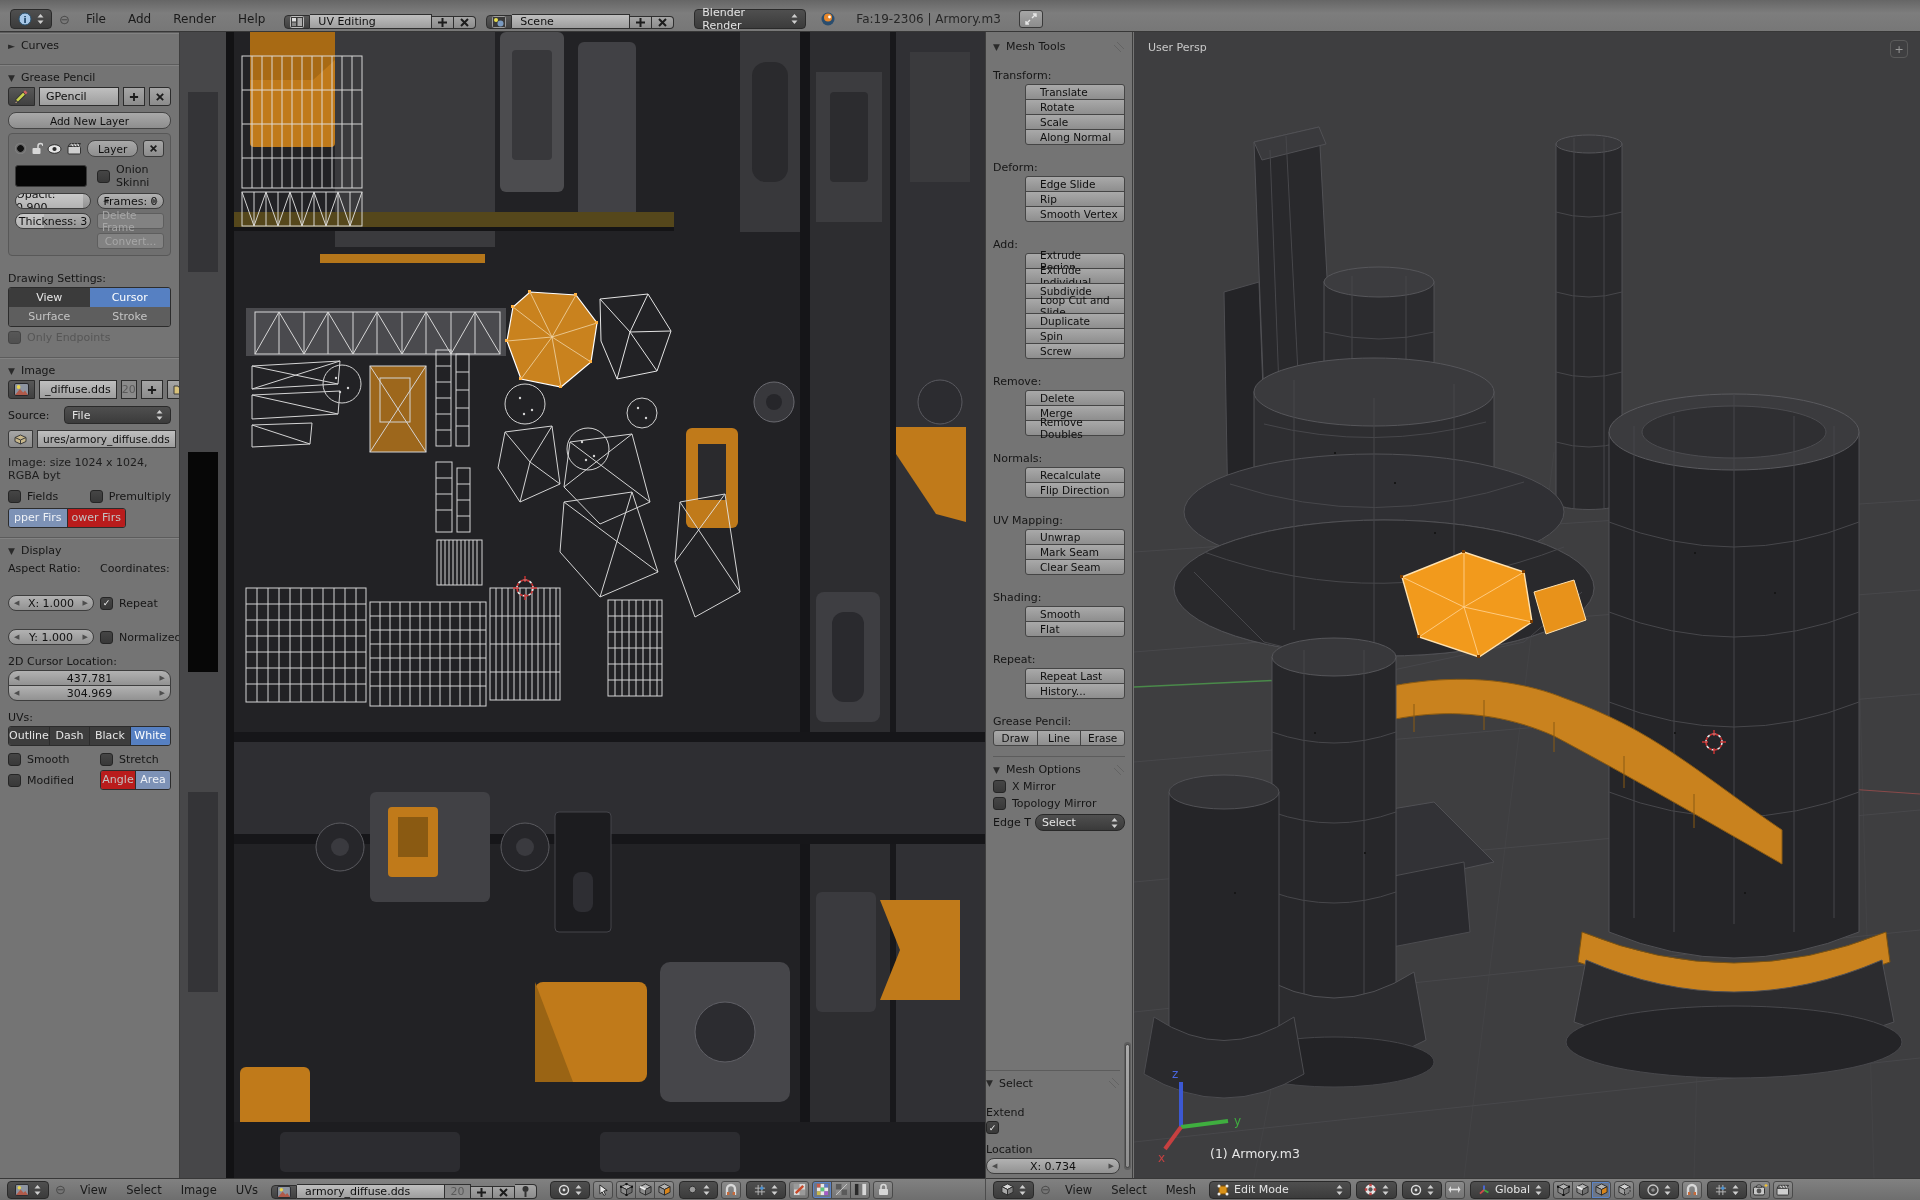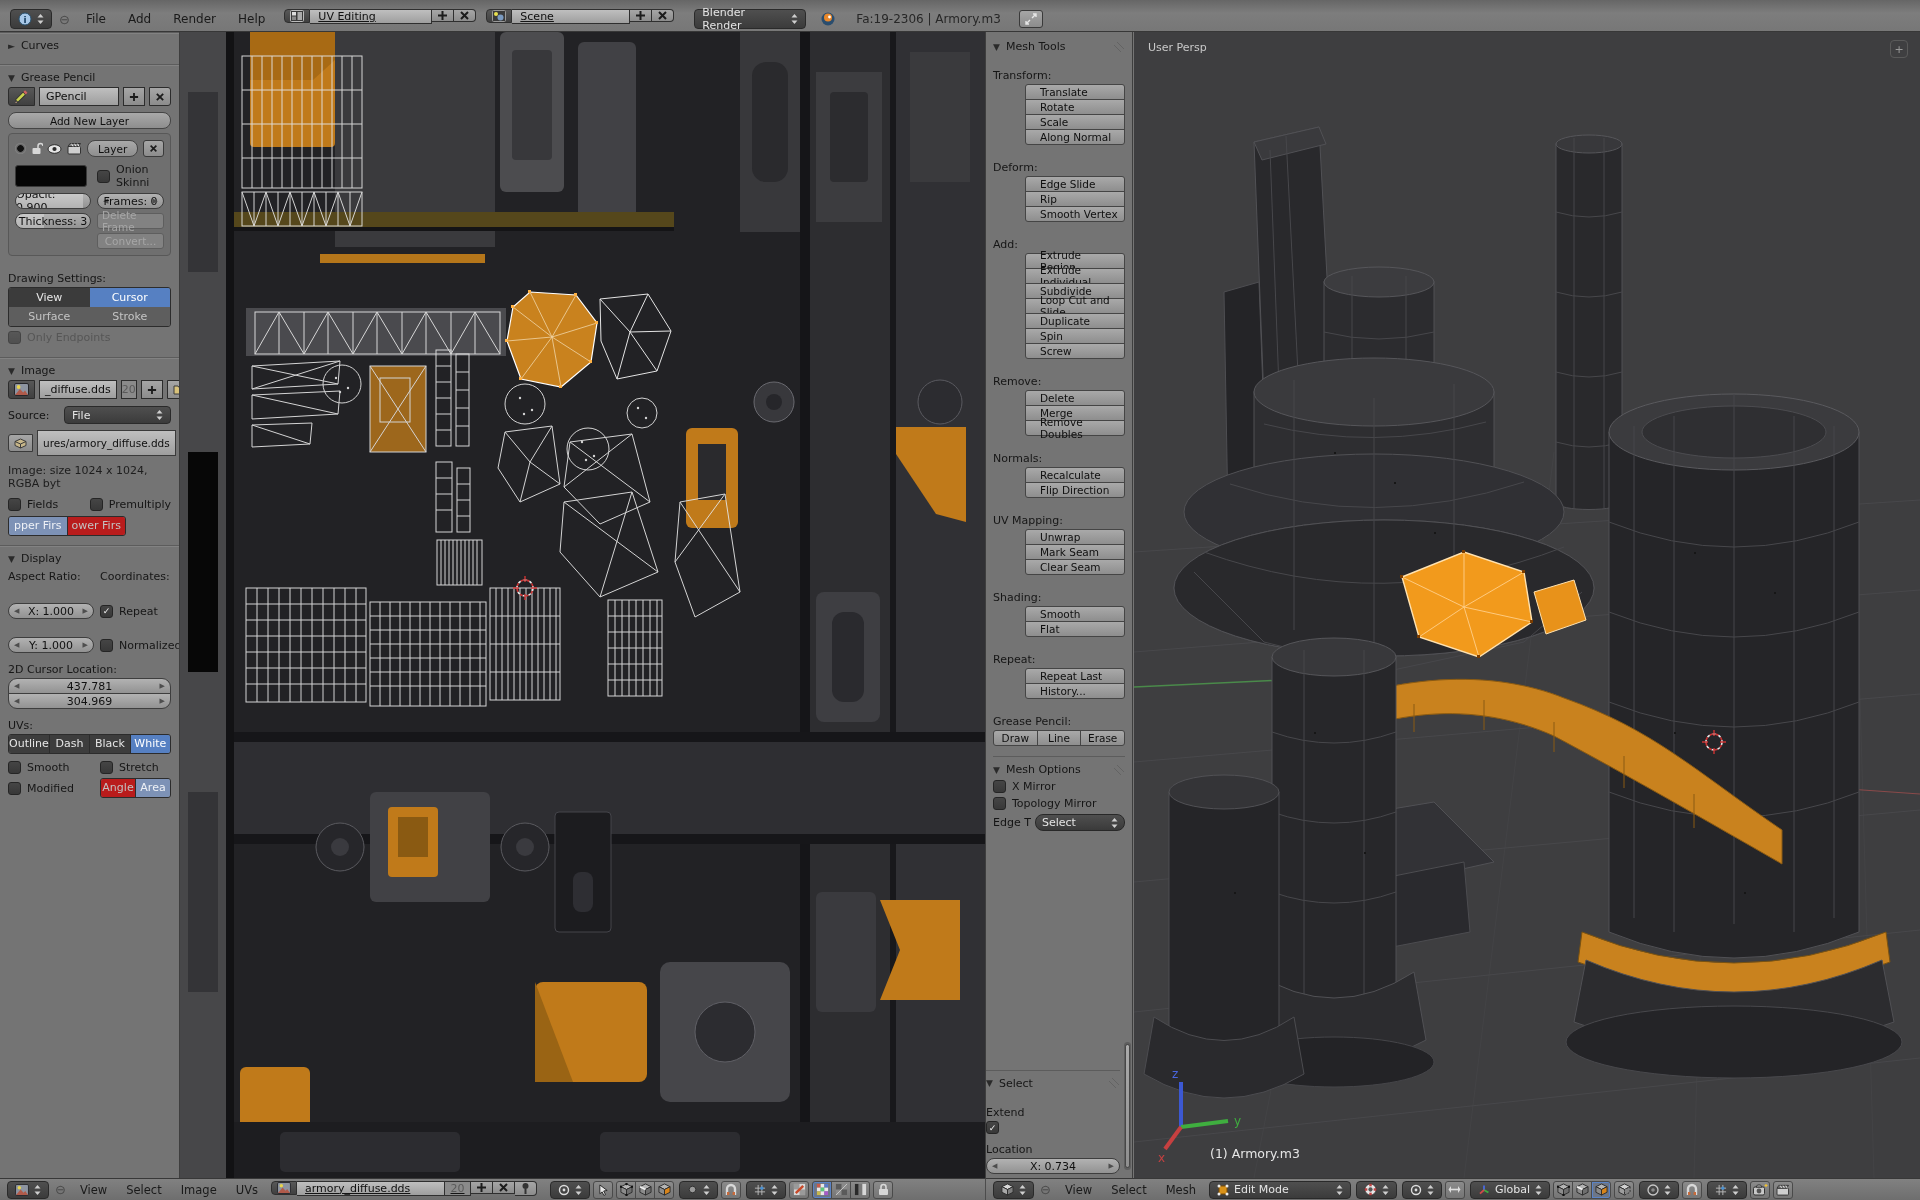--- a/index.html
+++ b/index.html
@@ -5,21 +5,21 @@
   * {box-sizing:border-box;margin:0;padding:0;}
   html,body {width:1920px;height:1200px;overflow:hidden;}
   body {font-family:"DejaVu Sans","Liberation Sans",sans-serif;font-size:11px;color:#141414;background:#2b2b2b;}
   .app {position:relative;width:1920px;height:1200px;background:#757575;}
 
   
   .theader {position:absolute;top:0;left:0;right:0;height:32px;background:linear-gradient(#666,#7d7d7d 42%,#777);border-bottom:1px solid #373737;display:flex;align-items:center;gap:4px;padding:7px 10px 0;}
   .menu {padding:0 9px;font-size:12px;color:#1a1a1a;}
   .collapse {color:#4a4a4a;font-size:13px;margin:0 3px;}
   .dd {display:inline-flex;align-items:center;gap:5px;height:20px;padding:0 7px;background:linear-gradient(#4f4f4f,#3b3b3b);border:1px solid #2a2a2a;border-radius:4px;color:#e4e4e4;}
-  .group {display:inline-flex;align-items:flex-start;height:20px;margin-left:6px;text-decoration:underline;}
+  .group {display:inline-flex;align-items:flex-end;height:20px;margin-left:6px;}
   .group>* {border:1px solid #2f2f2f;border-left-width:0;border-radius:0;display:inline-flex;align-items:center;}
   .group>*:first-child {border-left-width:1px;border-radius:4px 0 0 4px;}
   .group>*:last-child {border-radius:0 4px 4px 0;}
   .icbtn {display:inline-flex;align-items:center;justify-content:center;padding:0 5px;background:linear-gradient(#a6a6a6,#8c8c8c);}
   .icbtn.dark {background:linear-gradient(#585858,#404040);}
   .lfield {display:inline-flex;align-items:center;padding:0 8px;background:linear-gradient(#bfbfbf,#9e9e9e);color:#0f0f0f;}
   .stats {margin-left:16px;color:#272727;font-size:12px;}
 
   
   .lshelf {position:absolute;left:0;top:32px;width:180px;bottom:22px;background:#747474;border-right:1px solid #3e3e3e;overflow:hidden;}
@@ -296,21 +296,21 @@
             </svg>
           </span>
       </div>
       <div class="row" style="margin-top:6px">
         <span class="icbtn" style="height:18px;border:1px solid #3a3a3a;border-radius:3px 0 0 3px">
             <svg width="13" height="11" viewBox="0 0 13 11">
               <path d="M1 3.5 6.5 1l5.5 2.5v4L6.5 10 1 7.5z" fill="#c8b78a" stroke="#3a3a3a"></path>
               <path d="M1 3.5 6.5 6l5.5-2.5M6.5 6v4" stroke="#3a3a3a" fill="none"></path>
             </svg>
           </span>
-        <span class="lfield" style="flex:1;height:18px;border:1px solid #3a3a3a;padding:12px 5px;font-size:10.5px">ures/armory_diffuse.dds</span>
+        <span class="lfield" style="flex:1;height:18px;border:1px solid #3a3a3a;padding:4px 5px;font-size:10.5px">ures/armory_diffuse.dds</span>
         <span class="icbtn" style="height:18px;border:1px solid #3a3a3a;border-radius:0 3px 3px 0"></span>
       </div>
       <div style="margin:8px 0 2px;color:#1d1d1d">Image: size 1024 x 1024, RGBA byt</div>
       <div class="row" style="margin-top:8px">
         <span class="chkrow" style="flex:1;margin:0">
             <span class="chk"></span>
             <span>Fields</span>
           </span>
         <span class="chkrow" style="flex:1;margin:0">
             <span class="chk"></span>

